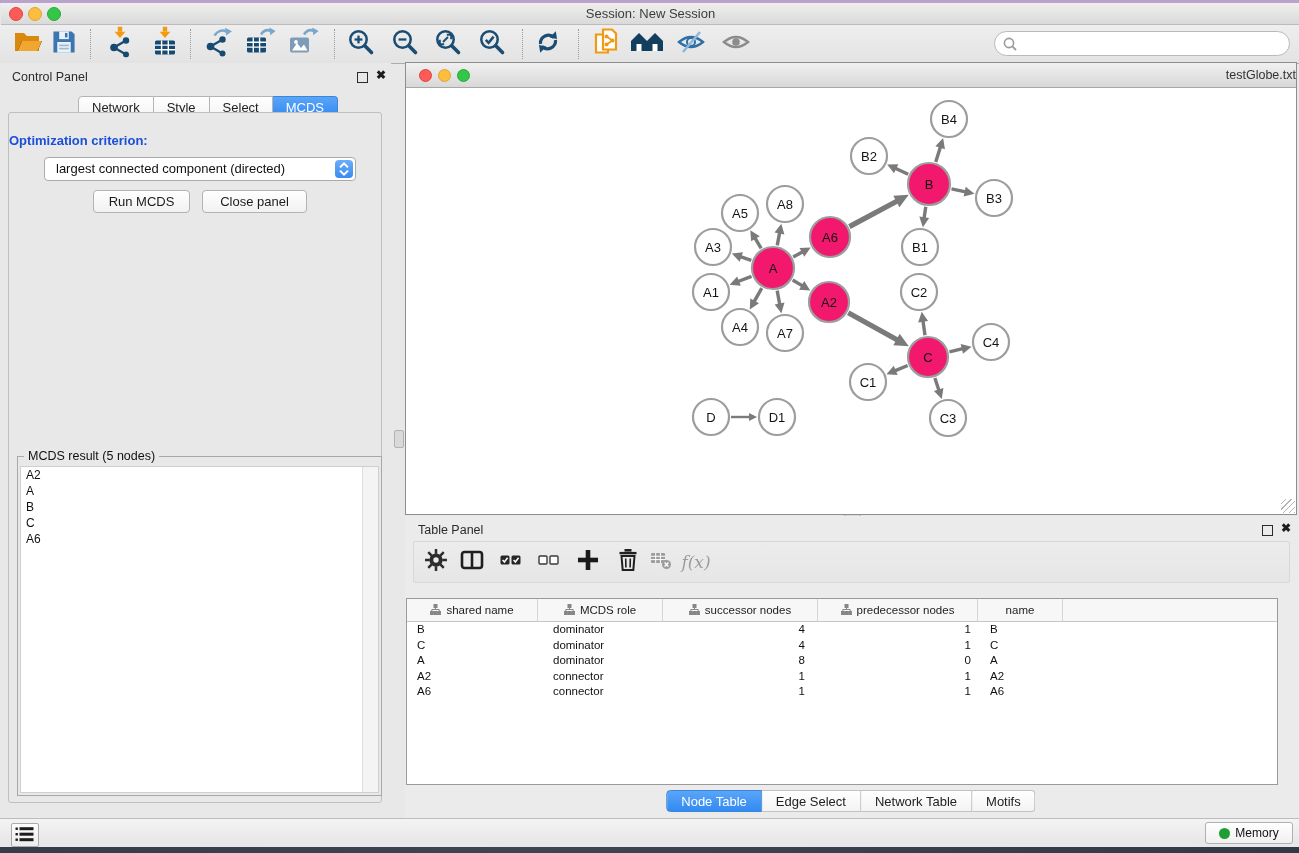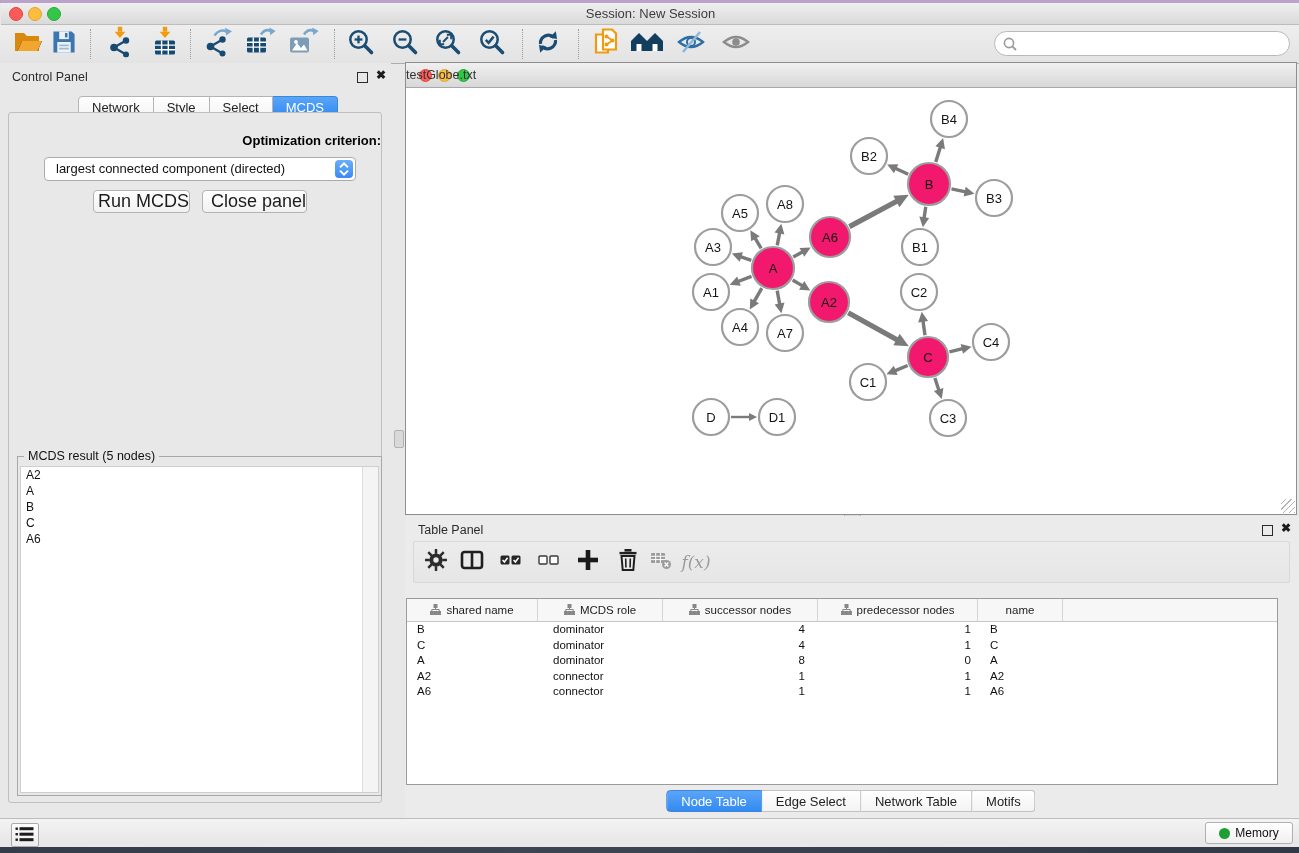--- a/index.html
+++ b/index.html
@@ -23,39 +23,39 @@
   .cp{position:absolute;left:0;top:63px;width:391px;height:755px;background:#e8e8e8;text-decoration:underline;}
   .panel-head{position:absolute;left:12px;top:7px;font-size:12.5px;color:#2b2b2b;}
   .float-ic{position:absolute;width:9px;height:9px;border:1.5px solid #2b2b2b;top:9px;}
   .close-ic{position:absolute;top:5px;font-size:12px;color:#1c1c1c;font-weight:bold;}
   .cp-tabs{position:absolute;left:78px;top:33px;display:flex;height:21px;}
   .seg{border:1px solid #b4b4b4;border-left:none;background:linear-gradient(#ffffff,#f4f4f4);color:#222;font-size:13px;line-height:21px;padding:0 13px;cursor:default;}
   .seg:first-child{border-left:1px solid #b4b4b4;border-radius:4px 0 0 4px;}
   .seg:last-child{border-radius:0 4px 4px 0;}
   .seg.active{background:linear-gradient(#5aa5f8,#338af2);border-color:#3c86d8;color:#fff;}
   .cp-body{position:absolute;left:8px;top:49px;width:374px;height:691px;border:1px solid #bfbfbf;border-radius:3px;background:#e8e8e8;box-sizing:border-box;}
-  .opt-label{position:absolute;left:0;top:20px;width:100%;text-align:right;font-size:13px;color:#000000;font-weight:bold;}
+  .opt-label{position:absolute;left:0;top:20px;width:100%;text-align:left;font-size:13px;color:#1d4ed8;font-weight:bold;}
   .dropdown{position:absolute;left:35px;top:44px;width:312px;height:24px;background:#fff;border:1px solid #ababab;border-radius:4px;box-sizing:border-box;font-size:13px;color:#111;line-height:22px;padding-left:11px;cursor:default;}
   .stepper{position:absolute;right:2px;top:2px;width:18px;height:18px;border-radius:4px;background:linear-gradient(#6aaef8,#3c8af0);}
-  .btn{position:absolute;height:23px;border:1px solid #b3b3b3;border-radius:4px;background:linear-gradient(#ffffff,#f1f1f1);font-size:18px;color:#1c1c1c;text-align:right;line-height:21px;box-sizing:border-box;cursor:default;}
+  .btn{position:absolute;height:23px;border:1px solid #b3b3b3;border-radius:4px;background:linear-gradient(#ffffff,#f1f1f1);font-size:13px;color:#1c1c1c;text-align:center;line-height:21px;box-sizing:border-box;cursor:default;}
   .groupbox{position:absolute;left:8px;top:343px;width:365px;height:340px;border:1px solid #a8a8a8;box-sizing:border-box;}
   .group-title{position:absolute;left:6px;top:-8px;background:#e8e8e8;padding:0 4px;font-size:12.5px;color:#111;}
   .mcds-list{position:absolute;left:2px;top:9px;right:2px;bottom:2px;background:#fff;border:1px solid #cfcfcf;overflow:hidden;}
   .mcds-scroll{position:absolute;right:0;top:0;bottom:0;width:15px;background:#f4f4f4;border-left:1px solid #ddd;}
   .mcds-item{font-size:12px;line-height:16px;padding:0 5px;color:#111;}
   .mcds-item:first-child{padding-top:3px;}
   
   .vgrip{position:absolute;left:394px;top:430px;width:8px;height:16px;background:#d9d9d9;border:1px solid #b2b2b2;border-radius:2px;}
   .hgrip{position:absolute;left:844px;top:511px;width:15px;height:8px;background:#d9d9d9;border:1px solid #b2b2b2;border-radius:2px;}
   
   .nw{position:absolute;left:405px;top:62px;width:892px;height:453px;background:#fff;border:1px solid #8e8e8e;box-sizing:border-box;}
   .nw-titlebar{position:absolute;left:0;top:0;width:100%;height:25px;background:linear-gradient(#f0f0f0,#d8d8d8);border-bottom:1px solid #a8a8a8;box-sizing:border-box;}
   .nw .tl{top:6px;width:11px;height:11px;}
   .nw .tl.red{left:13px;}.nw .tl.yel{left:32px;}.nw .tl.grn{left:51px;}
-  .nw-title{position:absolute;width:100%;text-align:left;font-size:12.5px;color:#333;line-height:24px;}
+  .nw-title{position:absolute;width:100%;text-align:right;font-size:12.5px;color:#333;line-height:24px;}
   .canvas{position:absolute;left:0;top:25px;width:890px;height:426px;background:#fff;}
   .grip-corner{position:absolute;right:1px;bottom:1px;width:14px;height:14px;background:
     repeating-linear-gradient(135deg,transparent 0 3px,#b5b5b5 3px 4px);}
   
   .tp{position:absolute;left:405px;top:516px;width:894px;height:302px;background:#ebebeb;}
   .tp-toolbar{position:absolute;left:8px;top:25px;right:9px;height:40px;background:linear-gradient(#ececec,#e6e6e6);border:1px solid #d8d8d8;border-radius:2px;}
   .tpi{position:absolute;top:20px;transform:translate(-50%,-50%);cursor:default;}
   .fx{font-family:"DejaVu Serif",serif;font-style:italic;font-size:17px;color:#9c9c9c;}
   .tbl{position:absolute;left:1px;top:82px;width:872px;height:187px;background:#fff;border:1px solid #9a9a9a;box-sizing:border-box;overflow:hidden;}
   .tbl-head{display:flex;height:22px;background:#f7f7f7;border-bottom:1px solid #c6c6c6;}

